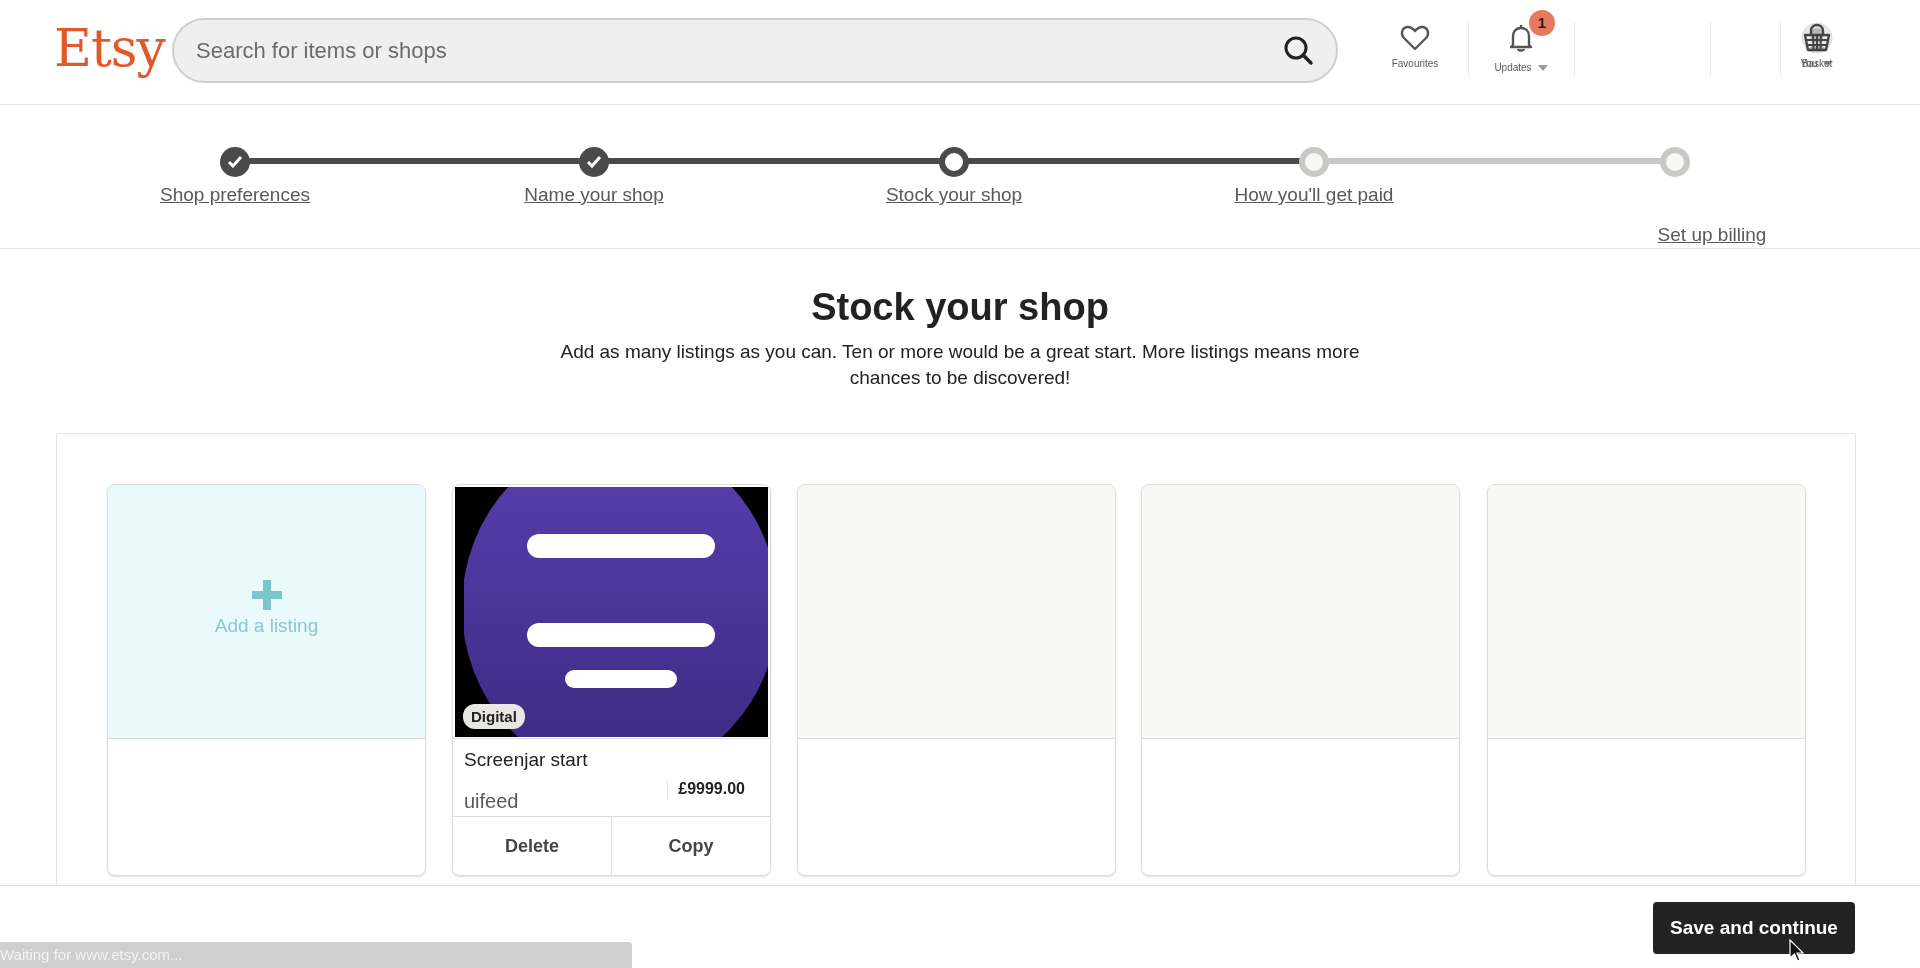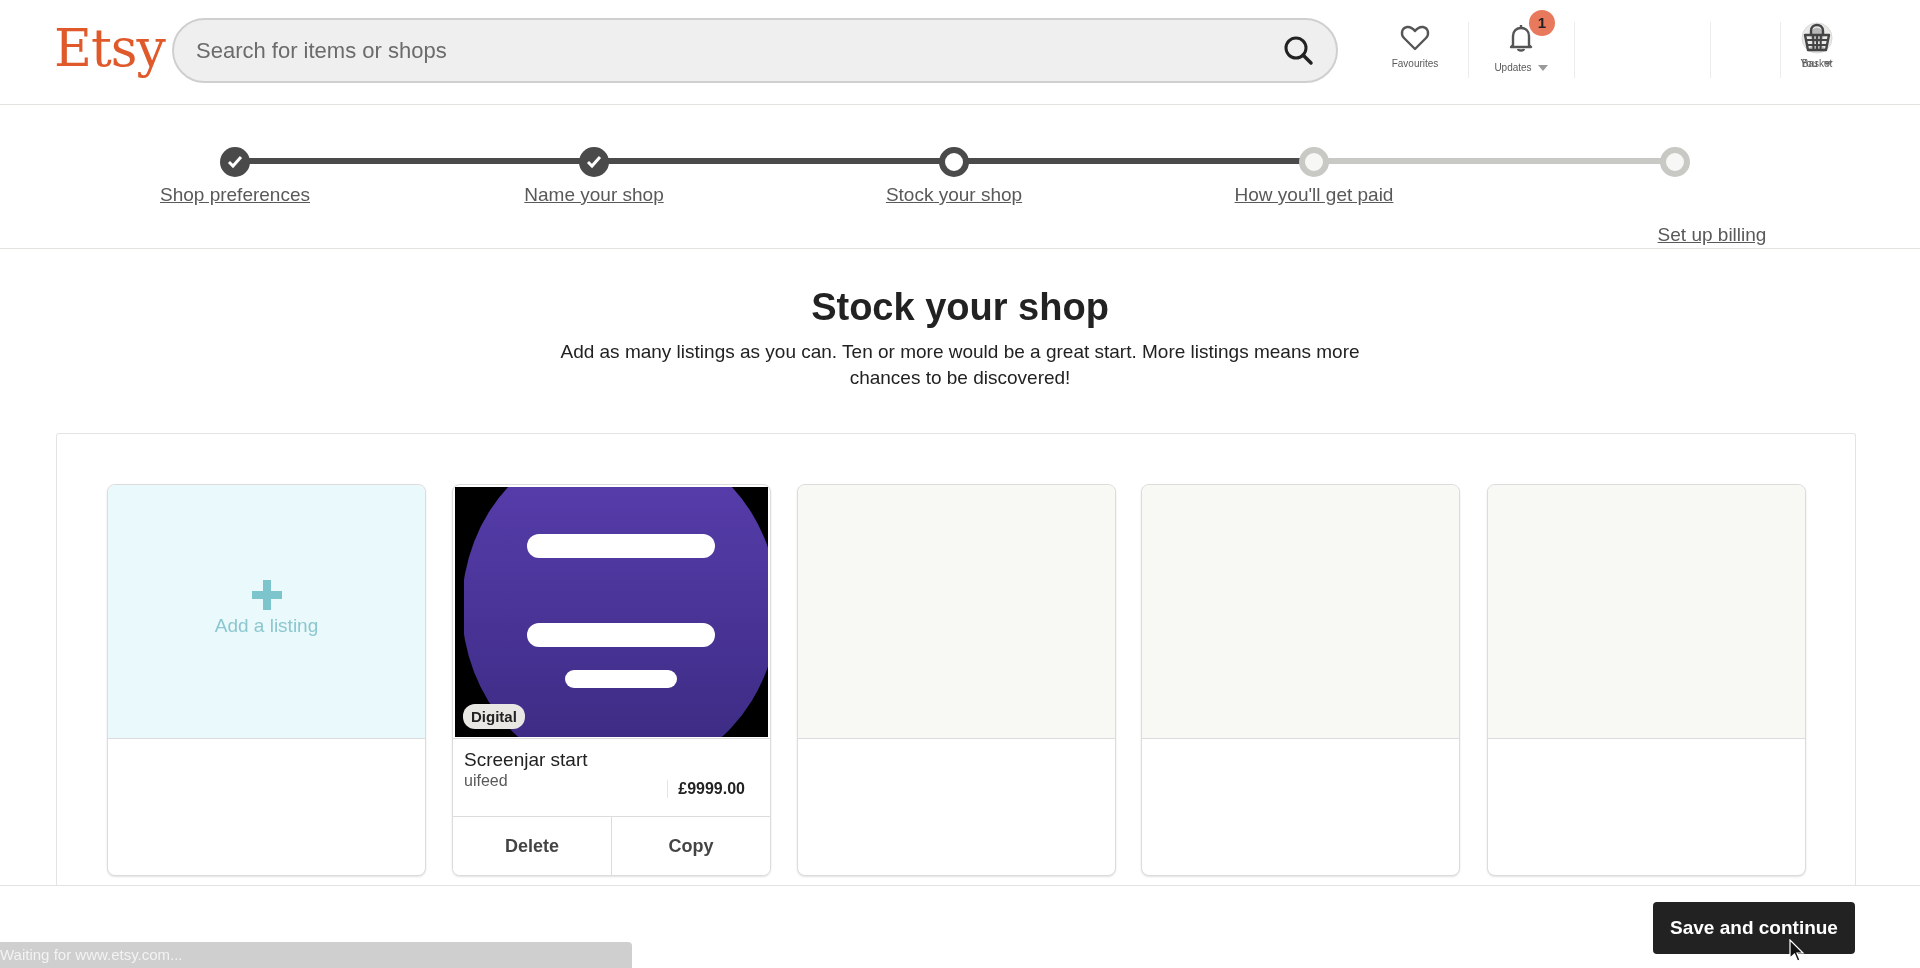--- a/index.html
+++ b/index.html
@@ -41,21 +41,21 @@
   .card { position: absolute; top: 50px; width: 319px; height: 392px; border: 1px solid #dcdcdc; border-radius: 8px; background: #fff; box-shadow: 0 1px 2px rgba(0,0,0,0.12); overflow: hidden; }
   .card .img { position: absolute; left: 0; top: 0; width: 317px; height: 254px; border-bottom: 1px solid #dcdcdc; }
   .card.empty .img { background: #f8f8f5; }
   .card.add { cursor: pointer; }
   .card.add .img { background: #eaf9fb; }
   .add-plus { position: absolute; left: 50%; top: 93px; transform: translateX(-50%); }
   .add-label { position: absolute; left: 0; width: 100%; top: 130px; text-align: center; font-size: 19px; color: #8cc7cf; }
   .listing-img { position: absolute; left: 2px; top: 2px; width: 313px; height: 250px; background: #000; overflow: hidden; padding-left: 9px; }
   .digital-badge { position: absolute; left: 8px; bottom: 8px; background: #e9e7e3; color: #222; font-size: 15px; font-weight: bold; padding: 4px 8px; border-radius: 12px; }
   .listing-title { position: absolute; left: 11px; top: 264px; font-size: 19px; color: #222; }
-  .listing-shop { position: absolute; left: 11px; top: 287px; font-size: 16px; color: #595959; }
+  .listing-shop { position: absolute; left: 11px; top: 305px; font-size: 20px; color: #595959; }
   .listing-price { position: absolute; right: 25px; top: 295px; font-size: 16px; font-weight: bold; color: #222; padding-left: 10px; border-left: 1px solid #e4e4e4; }
   .card-actions { position: absolute; left: 0; top: 331px; width: 317px; height: 60px; border-top: 1px solid #dcdcdc; display: flex; }
   .card-btn { flex: 1; display: flex; align-items: center; justify-content: center; font-size: 18px; font-weight: bold; color: #444; background: #fff; border: none; cursor: pointer; font-family: "Liberation Sans", sans-serif; }
   .card-btn + .card-btn { border-left: 1px solid #dcdcdc; }
 
   
   .footer-bar { position: absolute; left: 0; top: 885px; width: 1920px; height: 83px; border-top: 1px solid #e1e3df; background: #fff; }
   .save-btn { position: absolute; left: 1653px; top: 902px; width: 202px; height: 52px; background: #222; color: #fff; font-size: 19px; font-weight: bold; border: none; border-radius: 4px; cursor: pointer; font-family: "Liberation Sans", sans-serif; }
   .cursor { position: absolute; left: 1789px; top: 939px; }
   .status-bar { position: absolute; left: 0; top: 942px; width: 632px; height: 26px; background: #cfcfcf; border-top-right-radius: 4px; font-size: 15px; color: #f3f3f3; line-height: 26px; padding-left: 0; white-space: nowrap; }

